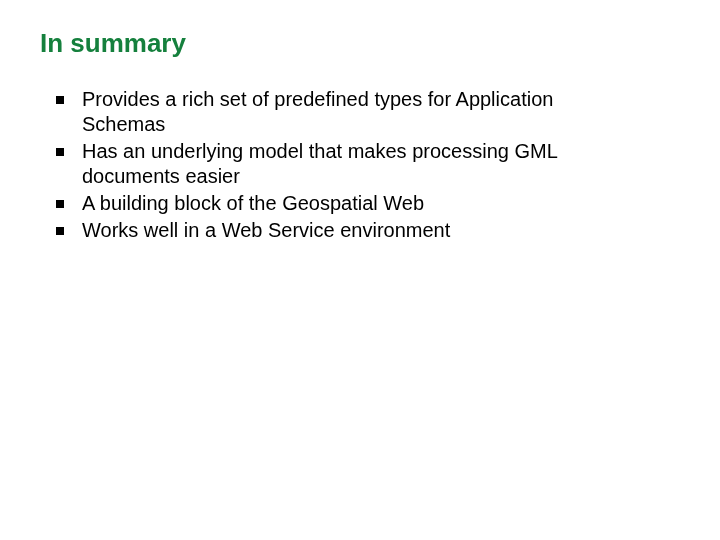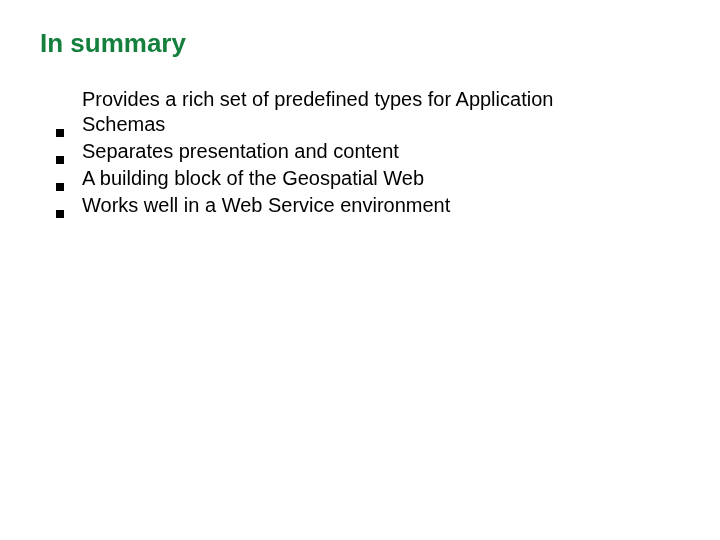--- a/index.html
+++ b/index.html
@@ -21,21 +21,21 @@
       font-weight: bold;
       margin-bottom: 28px;
       letter-spacing: 0px;
     }
     .bullet-list {
       list-style: none;
       padding-left: 16px;
     }
     .bullet-item {
       display: flex;
-      align-items: flex-end;
+      align-items: flex-start;
       margin-bottom: 2px;
       font-size: 20px;
       line-height: 1.25;
       color: #000000;
     }
     .bullet-marker {
       flex-shrink: 0;
       width: 8px;
       height: 8px;
       background: #000000;
@@ -52,21 +52,21 @@
 
 <h1 class="slide-title">In summary</h1>
 
 <ul class="bullet-list">
   <li class="bullet-item">
     <span class="bullet-marker"></span>
     <span class="bullet-text">Provides a rich set of predefined types for Application Schemas</span>
   </li>
   <li class="bullet-item">
     <span class="bullet-marker"></span>
-    <span class="bullet-text">Separates presentation and content</span>
+    <span class="bullet-text">Has an underlying model that makes processing GML documents easier</span>
   </li>
   <li class="bullet-item">
     <span class="bullet-marker"></span>
     <span class="bullet-text">A building block of the Geospatial Web</span>
   </li>
   <li class="bullet-item">
     <span class="bullet-marker"></span>
     <span class="bullet-text">Works well in a Web Service environment</span>
   </li>
 </ul>

